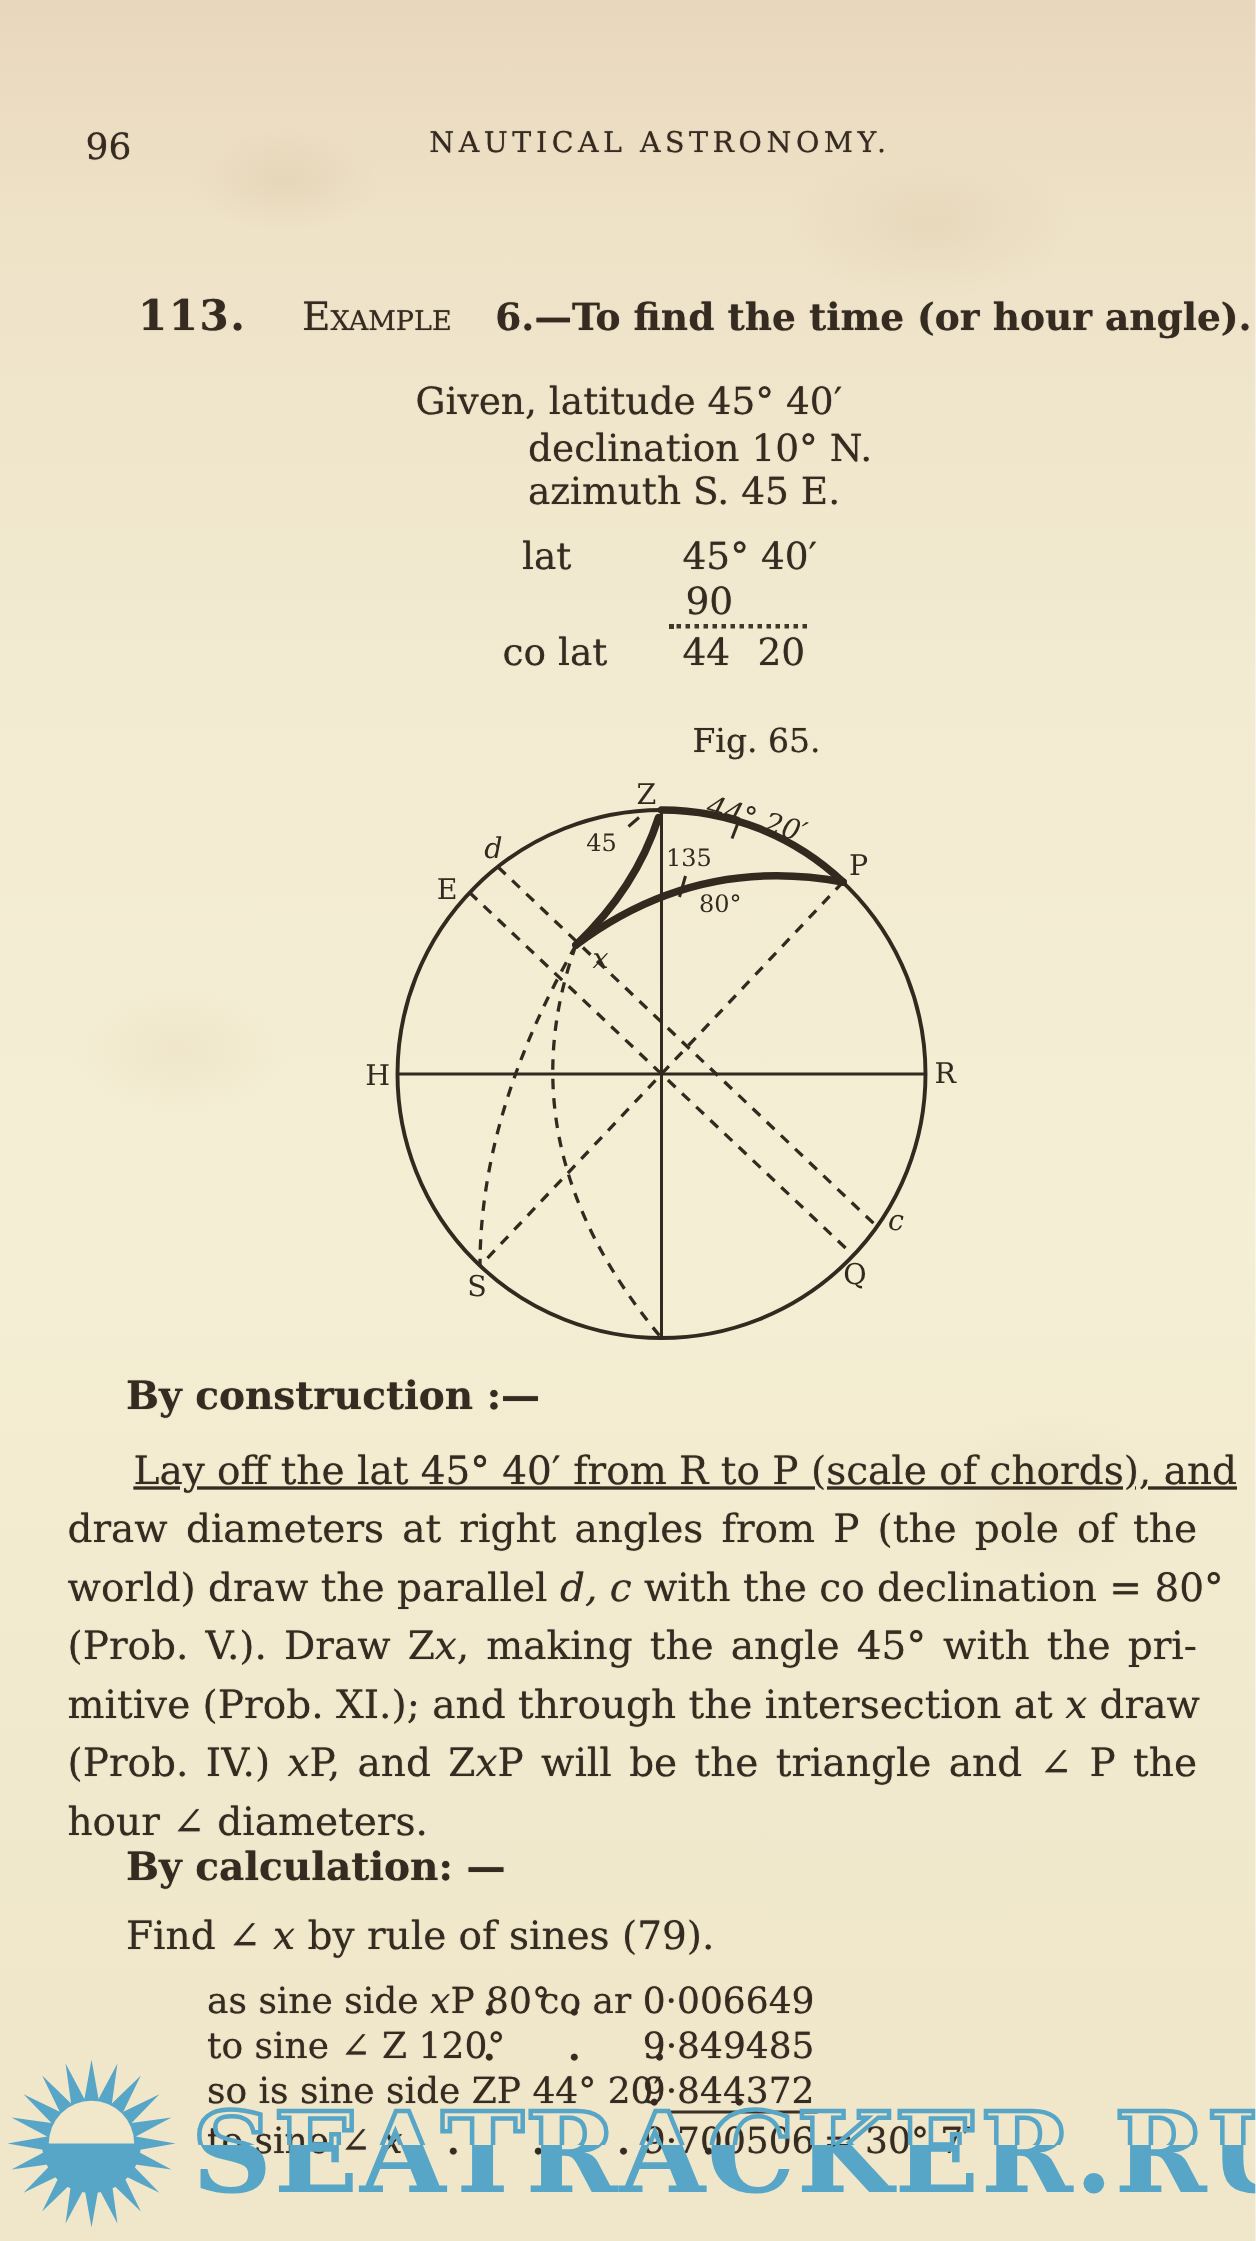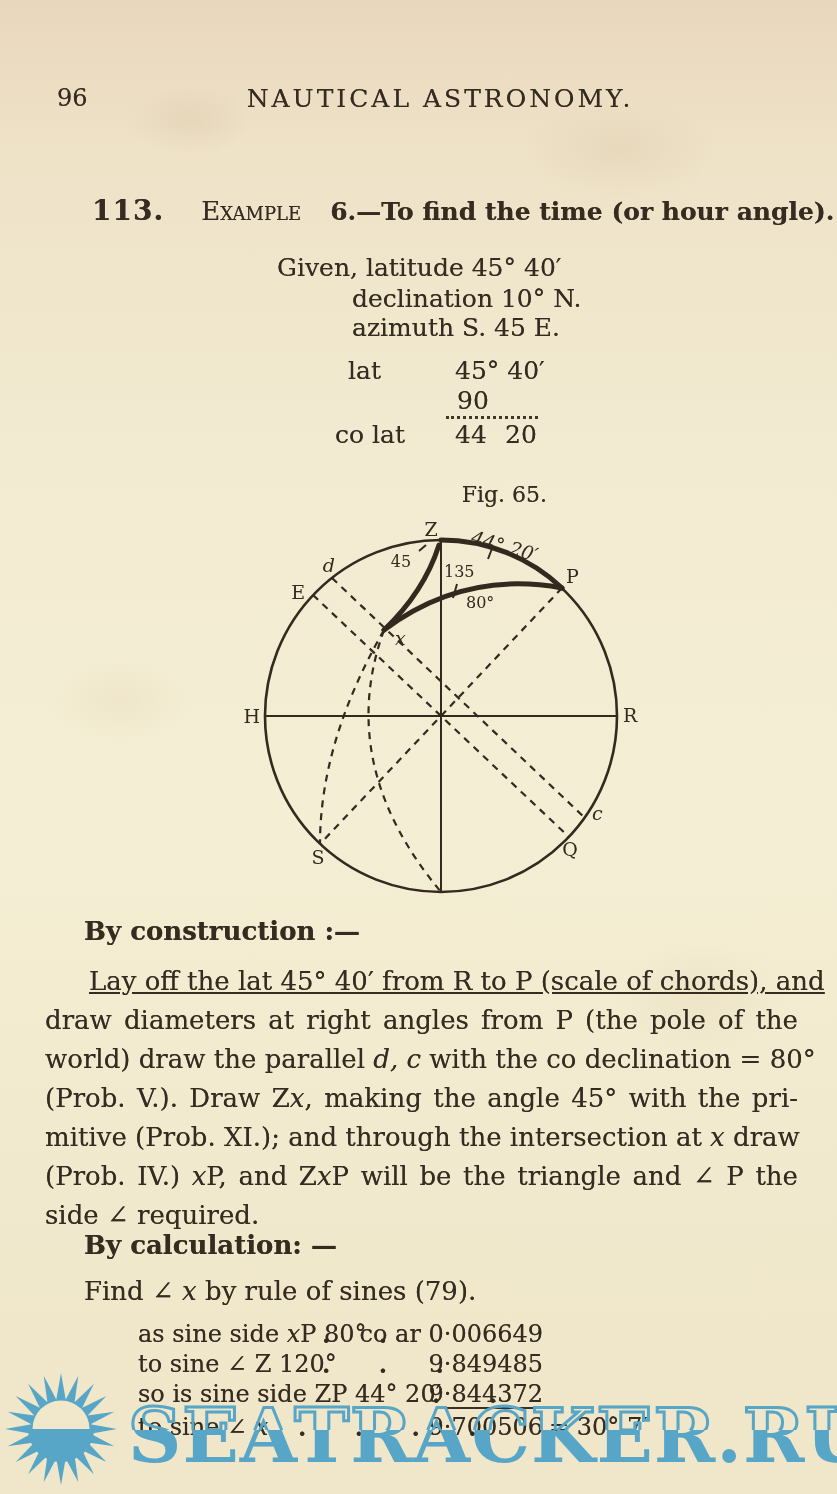--- a/index.html
+++ b/index.html
@@ -12,21 +12,21 @@
       radial-gradient(140px 70px at 620px 150px, rgba(200,172,138,.18), transparent 70%),
       radial-gradient(120px 80px at 700px 1000px, rgba(222,202,166,.22), transparent 70%),
       radial-gradient(100px 60px at 120px 700px, rgba(225,205,170,.20), transparent 70%),
       linear-gradient(180deg,#e9d7bd 0%,#eee2c7 10%,#f2ebd1 30%,#f4eed4 55%,#f1e9cd 80%,#f0e6c9 100%);
   }
   .abs{position:absolute;}
   .print{text-shadow:0 0 .6px rgba(46,36,26,.65);}
   .it{font-style:italic;}
 
   .hdr-num{left:57px; top:84px; font-size:24px;}
-  .hdr-title{left:120px; top:84px; width:640px; text-align:center; font-size:25px; letter-spacing:3px;}
+  .hdr-title{left:120px; top:84px; width:640px; text-align:center; font-size:19px; letter-spacing:3px;}
 
   .section{left:92px; top:194px; white-space:nowrap;}
   .sec-num{font-weight:bold; font-size:28px; letter-spacing:1px;}
   .sec-ex{font-variant:small-caps; font-size:26px; margin-left:32px;}
   .sec-title{font-weight:bold; font-size:25px; margin-left:24px;}
 
   .given{font-size:25px;}
   .g1{left:277px; top:253px;}
   .g2{left:352px; top:284px;}
   .g3{left:352px; top:313px;}
@@ -139,21 +139,21 @@
   </svg>
 
   <div class="abs con-head print">By construction :—</div>
   <div class="abs para print">
     <div class="pline first"><span>Lay off the lat 45° 40′ from R to P (scale of chords), and</span></div>
     <div class="pline"><span>draw diameters at right angles from P (the pole of the</span></div>
     <div class="pline"><span>world) draw the parallel </span><span class="it">d, c</span><span> with the co declination = 80°</span></div>
     <div class="pline"><span>(Prob. V.).  Draw Z</span><span class="it">x</span><span>, making the angle 45° with the pri-</span></div>
     <div class="pline"><span>mitive (Prob. XI.); and through the intersection at </span><span class="it">x</span><span> draw</span></div>
     <div class="pline"><span>(Prob. IV.) </span><span class="it">x</span><span>P, and Z</span><span class="it">x</span><span>P will be the triangle and ∠ P the</span></div>
-    <div class="pline last"><span>side ∠ required.</span></div>
+    <div class="pline last"><span>hour ∠ diameters.</span></div>
   </div>
 
   <div class="abs calc-head print">By calculation: —</div>
   <div class="abs calc-intro print"><span>Find ∠ </span><span class="it">x</span><span> by rule of sines (79).</span></div>
 
   <div class="abs calc-row print" style="top:1320px;">
     <span class="calc-label"><span>as sine side </span><span class="it">x</span><span>P 80°</span></span>
     <span class="calc-dots" style="left:322px;">. .</span>
     <span class="calc-value">co ar 0·006649</span>
   </div>

